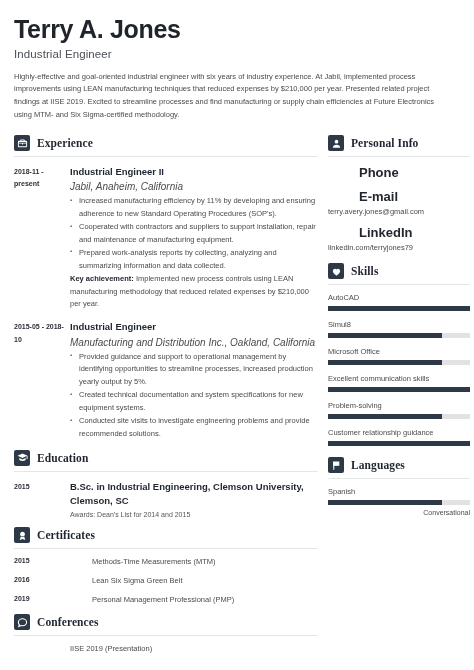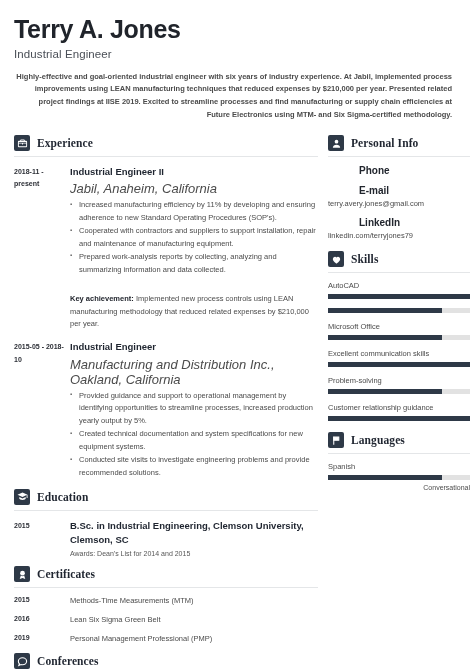--- a/index.html
+++ b/index.html
@@ -15,21 +15,21 @@
   
   .hdr-name {
     font-size: 25px; font-weight: bold; color: #20242b;
     letter-spacing: -0.3px; line-height: 1.1;
   }
   .hdr-title {
     font-size: 11.5px; color: #4a4f57; margin-top: 4px; letter-spacing: .1px;
   }
   .hdr-summary {
     margin-top: 11px; font-size: 7.5px; line-height: 1.72; color: #4b4b4b;
-    text-align: right; width: 438px; font-weight: bold;
+    text-align: left; width: 438px;
   }
 
   
   .cols { display: flex; margin-top: 13px; align-items: flex-start; }
   .col-left { width: 304px; flex: none; }
   .col-right { width: 142px; flex: none; margin-left: 10px; }
 
   
   .sec { margin-bottom: 2px; }
   .sec-head { display: flex; align-items: center; gap: 7px; padding-bottom: 5px; font-family: Liberation Serif, serif; }
@@ -42,44 +42,44 @@
   .sec-rule { height: 1px; background: #e4e6e8; margin-bottom: 8px; }
 
   
   .row { display: flex; margin-bottom: 9px; }
   .row-date {
     width: 56px; flex: none; font-size: 7px; font-weight: bold; color: #2c2f36;
     line-height: 1.75; padding-top: 1px;
   }
   .row-body { flex: 1; }
   .job-ttl { font-size: 9.5px; font-weight: bold; color: #1f2530; line-height: 1.5; }
-  .job-sub { font-size: 13px; font-style: italic; color: #4b4b4b; margin-top: 2px; }
+  .job-sub { font-size: 10px; font-style: italic; color: #4b4b4b; margin-top: 2px; }
   .blist { list-style: none; margin-top: 3px; }
   .blist li {
     font-size: 7.5px; line-height: 1.72; color: #4b4b4b;
     padding-left: 9px; position: relative; margin-bottom: 0;
   }
   .blist li::before {
     content: "\25AA"; position: absolute; left: 0; top: -0.5px;
     font-size: 6px; color: #6a6a6a;
   }
-  .keyach { font-size: 7.5px; line-height: 1.72; color: #4b4b4b; margin-top: 16px; }
+  .keyach { font-size: 7.5px; line-height: 1.72; color: #4b4b4b; margin-top: 0; }
   .keyach b { color: #22262e; }
   .edu-awards { font-size: 7px; color: #565656; margin-top: 3px; }
 
   
-  .crow { display: flex; margin-bottom: 10px; }
+  .crow { display: flex; margin-bottom: 10px; gap: 22px; }
   .crow-date { width: 56px; flex: none; font-size: 7px; font-weight: bold; color: #2c2f36; }
   .crow-txt { flex: 1; font-size: 7.5px; color: #4b4b4b; }
   .conf-row { display: flex; margin-bottom: 11px; }
   .conf-pad { width: 56px; flex: none; }
   .conf-txt { flex: 1; font-size: 7.5px; color: #4b4b4b; }
 
   
-  .pi-label { font-size: 10px; font-weight: bold; color: #22262e; margin-top: 9px; padding-left: 31px; }
+  .pi-label { font-size: 13px; font-weight: bold; color: #22262e; margin-top: 9px; padding-left: 31px; }
   .pi-label.first { margin-top: 0; }
   .pi-value { font-size: 7.5px; color: #4b4b4b; margin-top: 3px; word-break: break-word; }
 
   .skill { margin-bottom: 9px; }
   .skill-name { font-size: 7.5px; color: #4b4b4b; margin-bottom: 4px; }
   .bar { height: 5px; background: #e2e2e2; position: relative; }
   .bar > span { display: block; height: 100%; background: #2e3947; }
   .lang-level { font-size: 7px; color: #4b4b4b; text-align: right; margin-top: 4px; }
 </style>
 </head>
@@ -231,20 +231,21 @@
         </div>
         <div class="sec-rule"></div>
 
         <div class="skill">
           <div class="skill-name">AutoCAD</div>
           <div class="bar">
               <span style="width:100%"></span>
             </div>
         </div>
         <div class="skill">
+          <div class="skill-name">Simul8</div>
           <div class="bar">
               <span style="width:80%"></span>
             </div>
         </div>
         <div class="skill">
           <div class="skill-name">Microsoft Office</div>
           <div class="bar">
               <span style="width:80%"></span>
             </div>
         </div>

